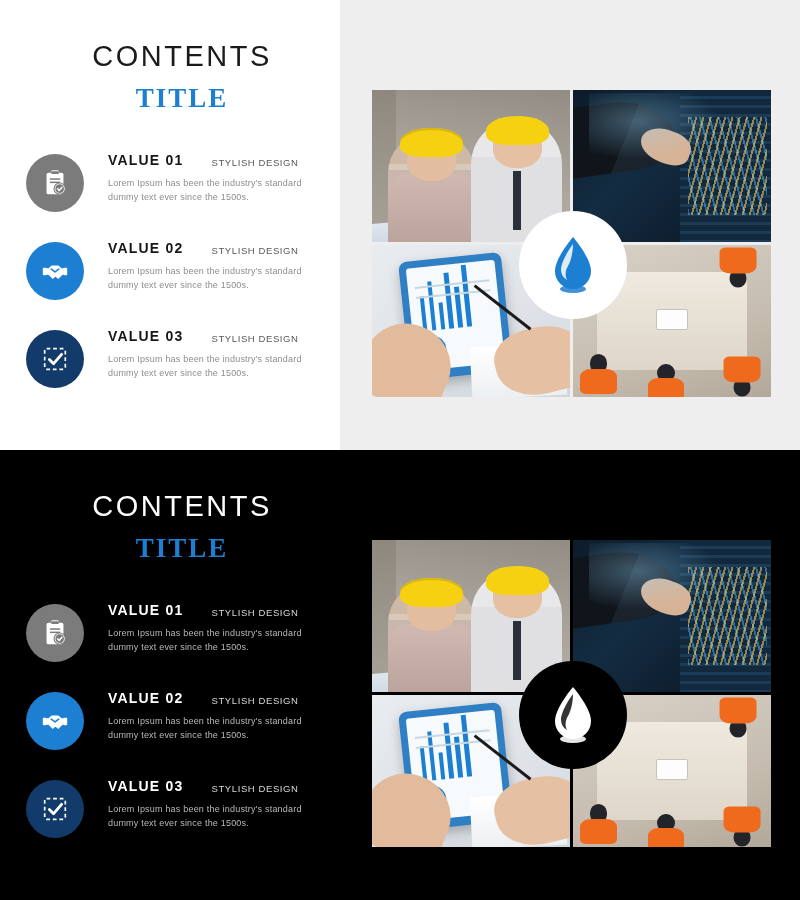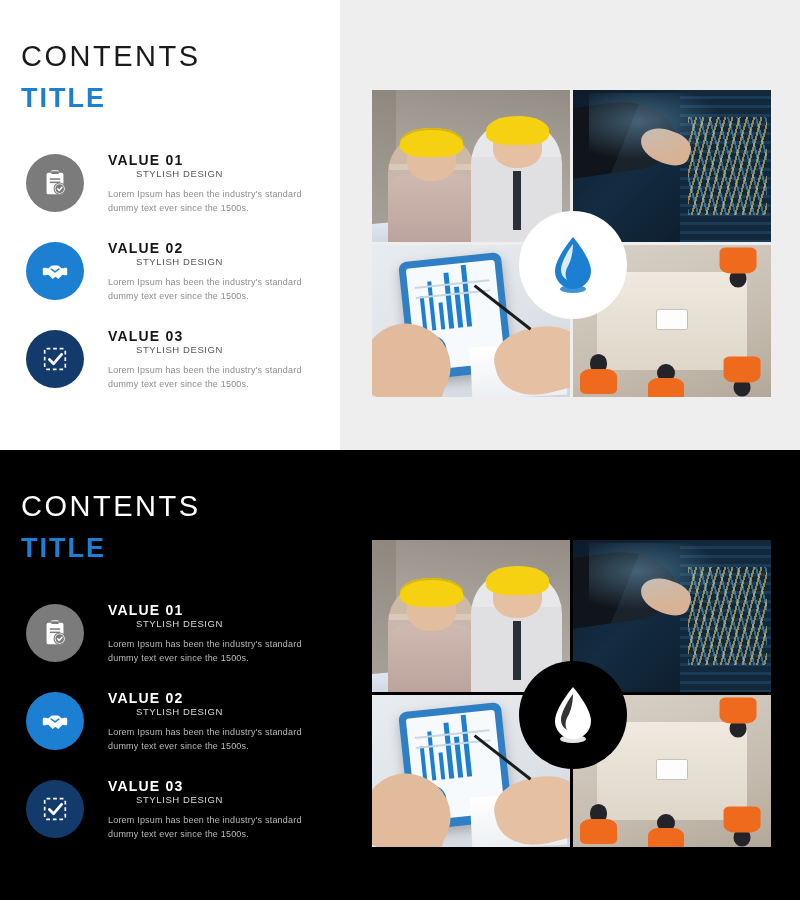--- a/index.html
+++ b/index.html
@@ -15,49 +15,50 @@
 
   
   .right-bg {
     position: absolute; top: 0; right: 0;
     width: 460px; height: 450px;
   }
   .light .right-bg { background: #eeeeee; }
   .dark  .right-bg { background: #000000; }
 
   
-  .left-col { position: absolute; left: 21px; top: 40px; width: 300px; }
+  .left-col { position: absolute; left: 32px; top: 40px; width: 300px; text-align: center; }
   .heading-main {
     font-size: 29px; letter-spacing: 2.5px; font-weight: 400;
     font-family: "Liberation Sans", sans-serif;
   }
   .light .heading-main { color: #1a1a1a; }
   .dark  .heading-main { color: #ffffff; }
   .heading-sub {
     font-size: 27px; letter-spacing: 2px; font-weight: 700;
     margin-top: 10px;
+    font-family: Liberation Serif, serif;
   }
   .light .heading-sub { color: #1d7fd1; }
   .dark  .heading-sub { color: #1d7fd1; }
 
   
   .values { position: absolute; left: 26px; top: 152px; width: 310px; }
   .value-row { position: relative; height: 78px; margin-bottom: 10px; }
   .badge {
     position: absolute; left: 0; top: 2px;
     width: 58px; height: 58px; border-radius: 50%;
     display: flex; align-items: center; justify-content: center;
   }
   .badge.grey { background: #7b7b7b; }
   .badge.blue { background: #1d7fd1; }
   .badge.navy { background: #123a6b; }
   .badge svg { width: 30px; height: 30px; }
 
   .value-body { position: absolute; left: 82px; top: 0; width: 220px; }
-  .value-title-row { display: flex; align-items: flex-start; flex-direction: column; }
+  .value-title-row { display: flex; align-items: flex-end; }
   .value-title {
     font-size: 14px; letter-spacing: 1.2px; font-weight: 700;
   }
   .light .value-title { color: #161616; }
   .dark  .value-title { color: #ffffff; }
   .value-tag {
     font-size: 9.5px; letter-spacing: 0.6px; margin-left: 28px; font-weight: 400;
   }
   .light .value-tag { color: #585858; }
   .dark  .value-tag { color: #d8d8d8; }

